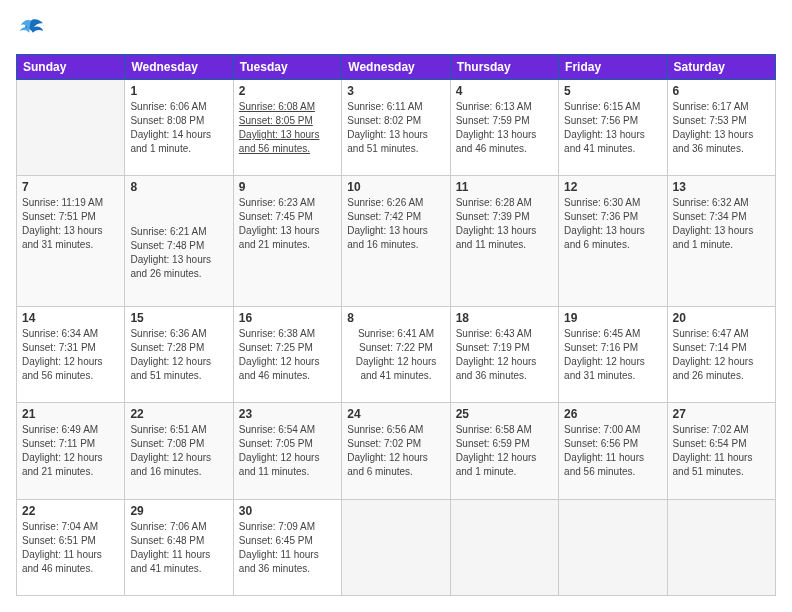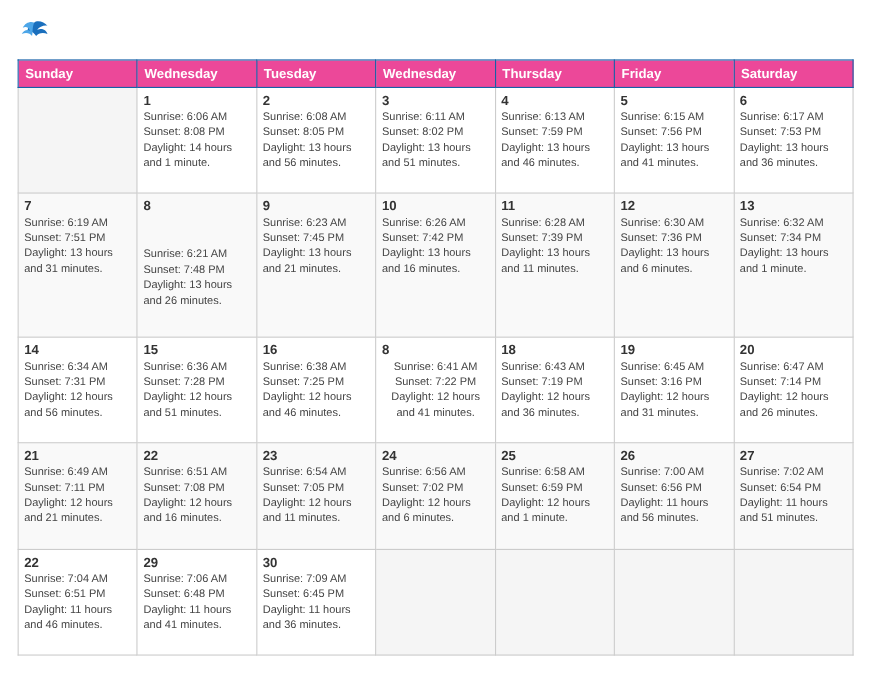--- a/index.html
+++ b/index.html
@@ -45,21 +45,21 @@
       color: #555;
     }
     .calendar {
       flex: 1;
       border: 1px solid #ccc;
       border-collapse: collapse;
       width: 100%;
       table-layout: fixed;
     }
     .calendar th {
-      background: #ec4899;
+      background: #6d28d9;
       color: white;
       text-align: left;
       padding: 5px 6px;
       font-size: 12px;
       border: 1px solid #1560a8;
     }
     .calendar td {
       vertical-align: top;
       padding: 4px 5px;
       border: 1px solid #ccc;
@@ -126,21 +126,21 @@
           <td class="empty"></td>
           <td>
             <span class="day-num">1</span>
             <div class="day-info" style="white-space: pre-line;">Sunrise: 6:06 AM
 Sunset: 8:08 PM
 Daylight: 14 hours
 and 1 minute.</div>
           </td>
           <td>
             <span class="day-num">2</span>
-            <div class="day-info" style="white-space: pre-line;">Sunrise: 6:08 AM
+            <div class="day-info" style="white-space: pre-line; text-decoration: underline;">Sunrise: 6:08 AM
 Sunset: 8:05 PM
 Daylight: 13 hours
 and 56 minutes.</div>
           </td>
           <td>
             <span class="day-num">3</span>
             <div class="day-info" style="white-space: pre-line;">Sunrise: 6:11 AM
 Sunset: 8:02 PM
 Daylight: 13 hours
 and 51 minutes.</div>
@@ -163,21 +163,21 @@
             <span class="day-num">6</span>
             <div class="day-info" style="white-space: pre-line;">Sunrise: 6:17 AM
 Sunset: 7:53 PM
 Daylight: 13 hours
 and 36 minutes.</div>
           </td>
         </tr>
         <tr class="row-odd">
           <td>
             <span class="day-num">7</span>
-            <div class="day-info" style="white-space: pre-line;">Sunrise: 6:19 AM
+            <div class="day-info" style="white-space: pre-line;">Sunrise: 11:19 AM
 Sunset: 7:51 PM
 Daylight: 13 hours
 and 31 minutes.</div>
           </td>
           <td>
             <span class="day-num">8</span>
             <div class="day-info" style="white-space: pre-line; margin-top: 31px;">Sunrise: 6:21 AM
 Sunset: 7:48 PM
 Daylight: 13 hours
 and 26 minutes.</div>
@@ -250,21 +250,21 @@
           <td>
             <span class="day-num">18</span>
             <div class="day-info" style="white-space: pre-line;">Sunrise: 6:43 AM
 Sunset: 7:19 PM
 Daylight: 12 hours
 and 36 minutes.</div>
           </td>
           <td>
             <span class="day-num">19</span>
             <div class="day-info" style="white-space: pre-line;">Sunrise: 6:45 AM
-Sunset: 3:16 PM
+Sunset: 7:16 PM
 Daylight: 12 hours
 and 31 minutes.</div>
           </td>
           <td>
             <span class="day-num">20</span>
             <div class="day-info" style="white-space: pre-line;">Sunrise: 6:47 AM
 Sunset: 7:14 PM
 Daylight: 12 hours
 and 26 minutes.</div>
           </td>

